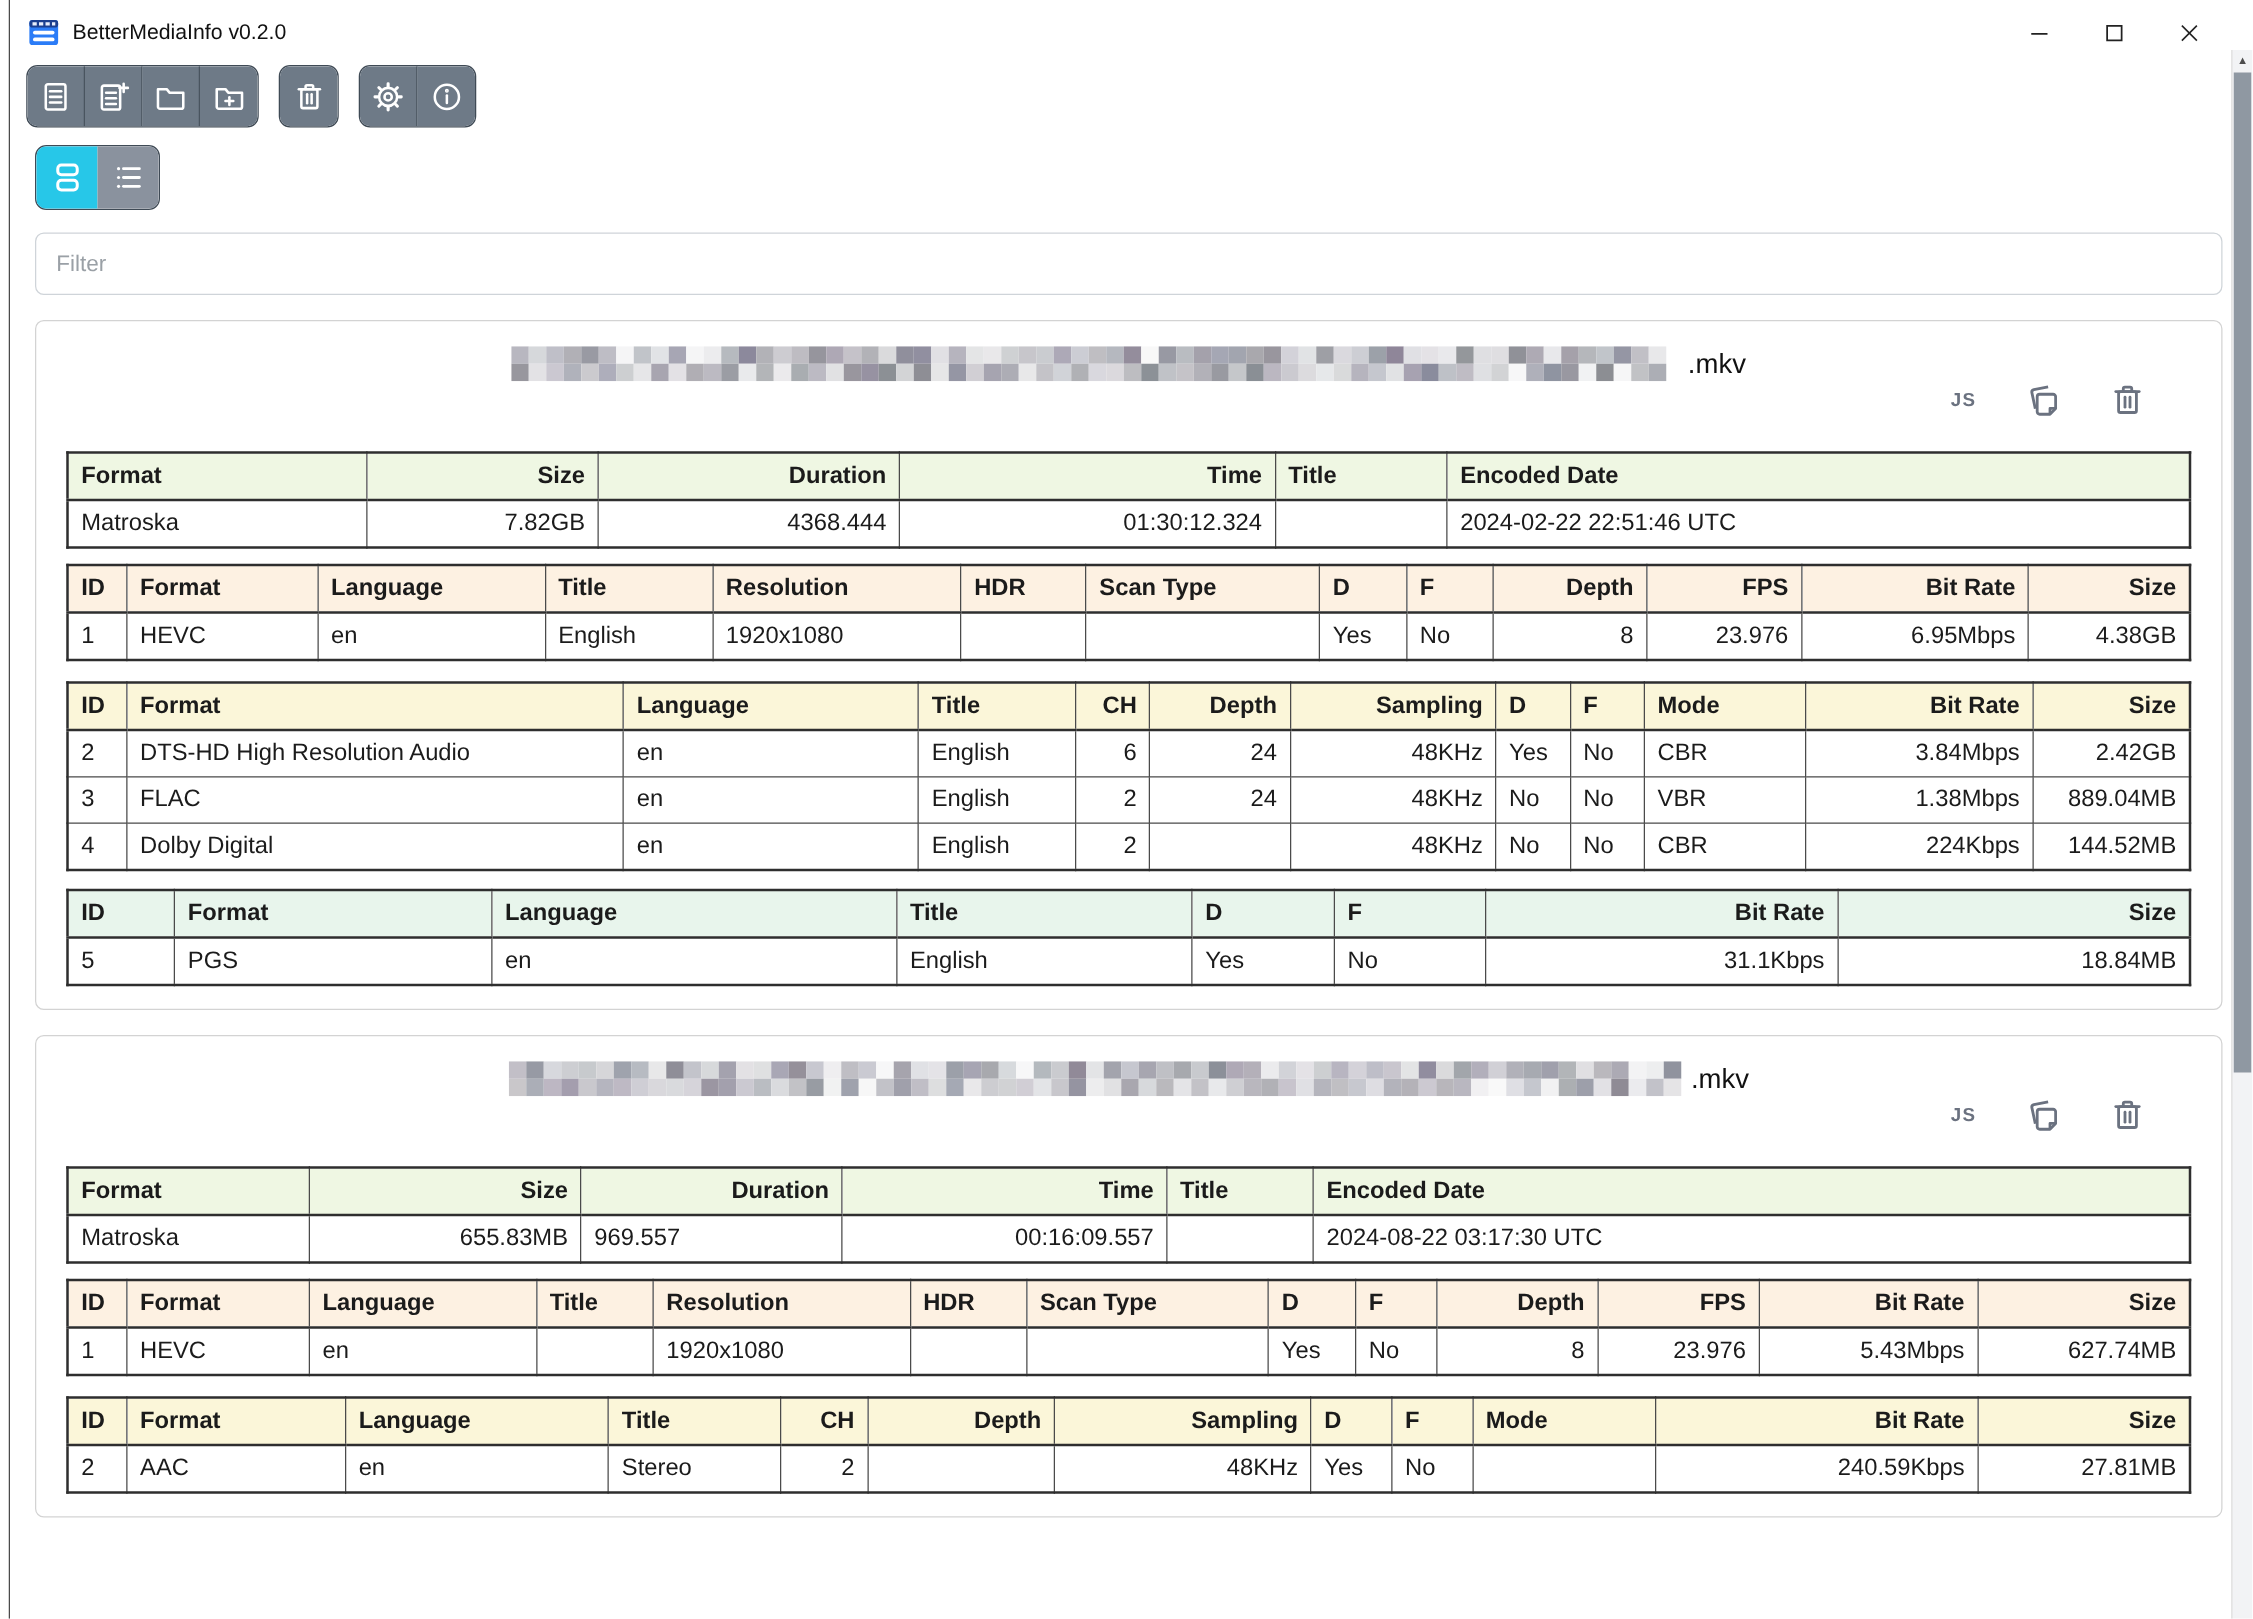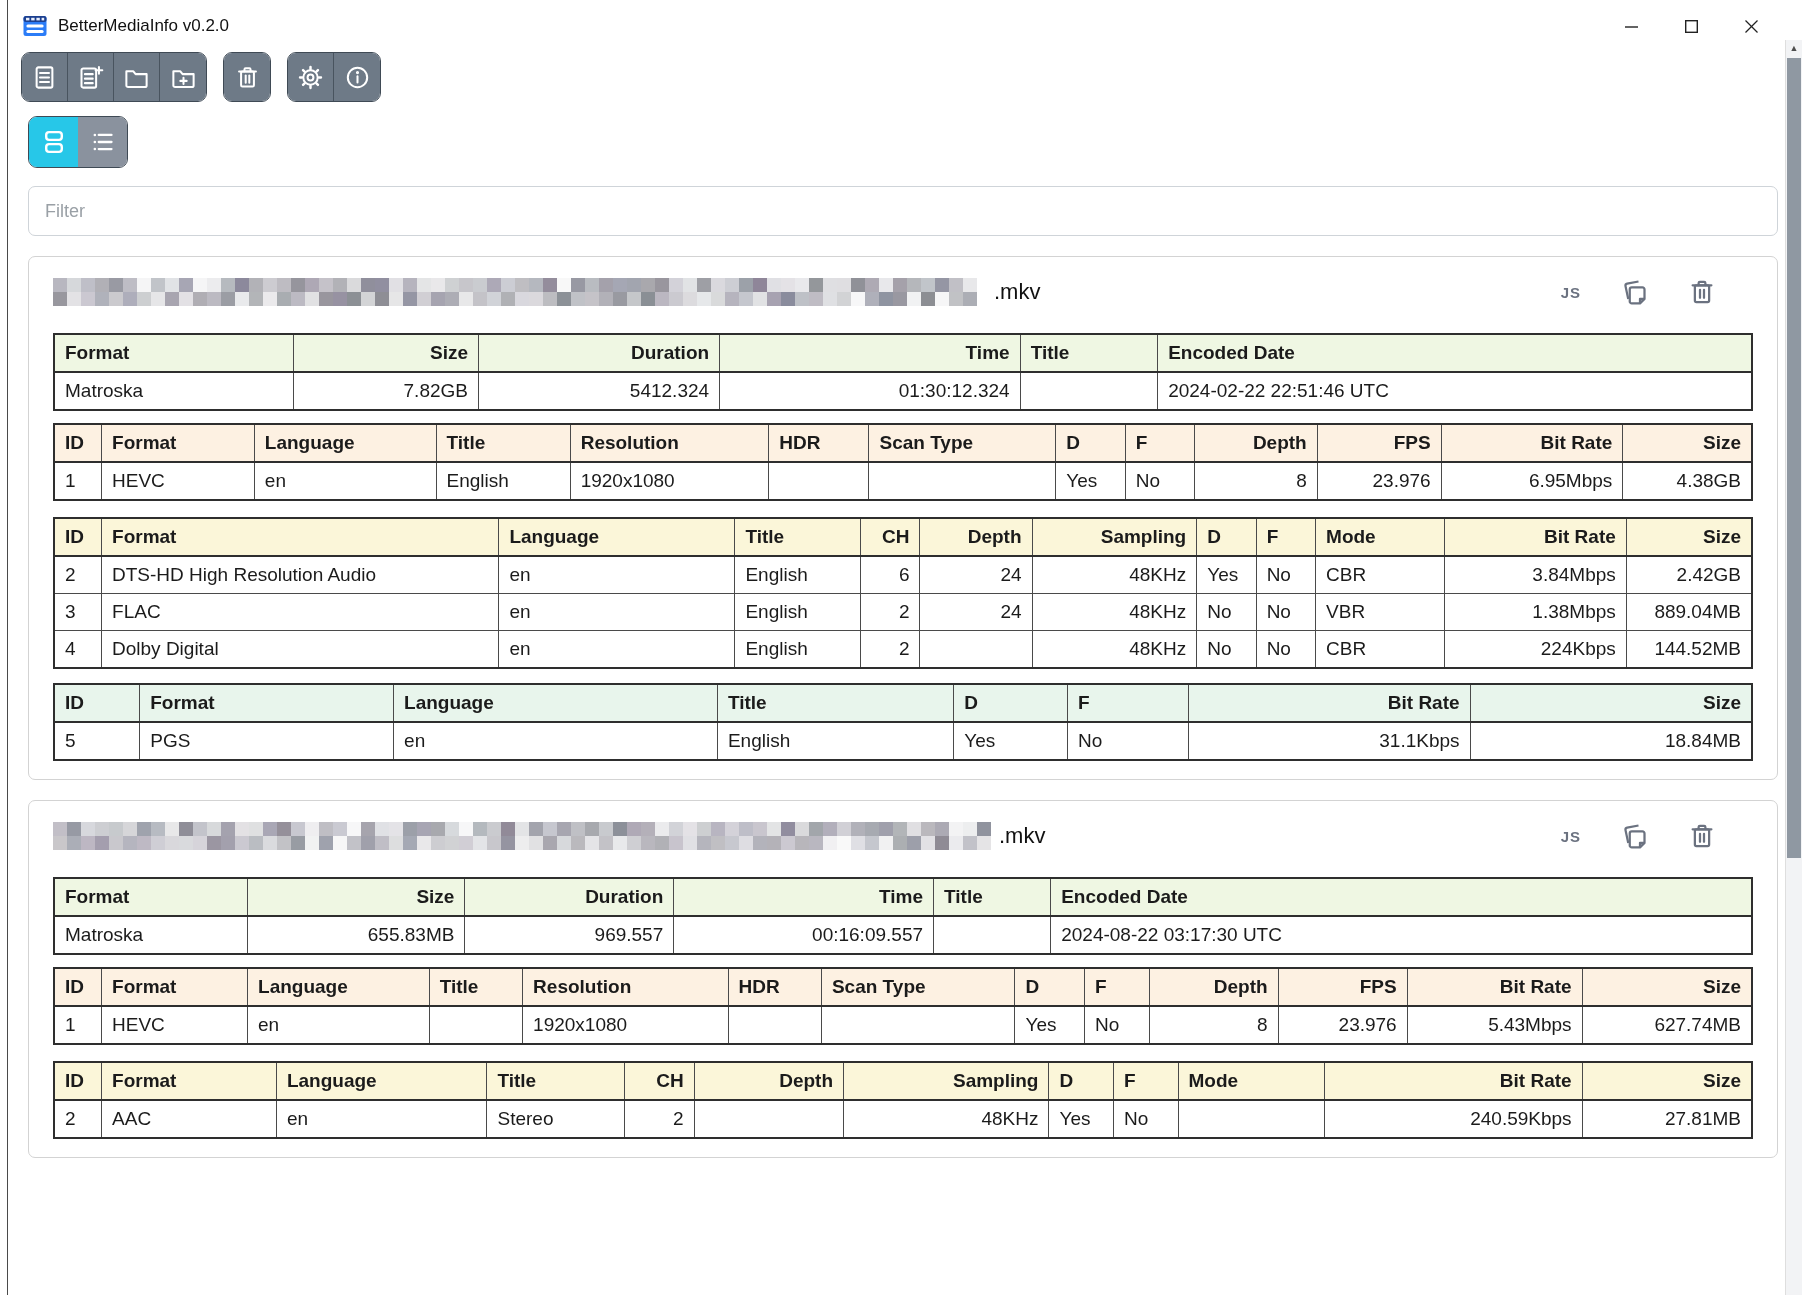--- a/index.html
+++ b/index.html
@@ -43,21 +43,21 @@
   .vbtn.inactive { background:#8a929e; }
   .vbtn svg { width:34px; height:34px; }
 
   .filter-box { margin-top:18px; }
   .filter-input { width:100%; height:50px; border:1px solid #cfd4d9; border-radius:7px; padding:0 16px;
                   font-size:18px; font-family:"Liberation Sans", sans-serif; color:#333; outline:none; }
   .filter-input::placeholder { color:#9aa0a6; }
 
   
   .card { border:1px solid #d3d3d3; border-radius:7px; background:#fff; margin-top:20px; padding:20px 24px 18px; }
-  .file-head { display:flex; align-items:center; }
+  .file-head { display:flex; align-items:center;flex-direction:column; }
   .file-name { display:inline-flex; align-items:center; font-size:22px; color:#111; }
   .ext { margin-left:2px; }
   .file-actions { margin-left:auto; display:flex; align-items:center; gap:38px; padding-right:36px; }
   .js-badge { font-size:15px; font-weight:bold; letter-spacing:1px; color:#6b7280; cursor:pointer; }
   .act-icon { width:30px; height:30px; cursor:pointer; }
   .file-summary { margin-top:7px; font-size:17.5px; color:#9b9b9b; }
 
   
   .mosaic { display:inline-flex; flex-wrap:wrap; overflow:hidden; align-content:flex-start; }
   .mosaic i { display:block; }
@@ -573,21 +573,21 @@
                 <th style="text-align: right;">Duration</th>
                 <th style="text-align: right;">Time</th>
                 <th style="text-align: left;">Title</th>
                 <th style="text-align: left;">Encoded Date</th>
               </tr>
             </thead>
             <tbody>
               <tr>
                 <td style="text-align: left;">Matroska</td>
                 <td style="text-align: right;">7.82GB</td>
-                <td style="text-align: right;">5412.324</td>
+                <td style="text-align: right;">4368.444</td>
                 <td style="text-align: right;">01:30:12.324</td>
                 <td style="text-align: left;"></td>
                 <td style="text-align: left;">2024-02-22 22:51:46 UTC</td>
               </tr>
             </tbody>
           </table>
         <table class="tbl tbl-video" style="--hdr: #fdf1e2;">
             <colgroup>
               <col style="width: 2.8%;">
               <col style="width: 9%;">
@@ -927,21 +927,21 @@
                 <th style="text-align: right;">Duration</th>
                 <th style="text-align: right;">Time</th>
                 <th style="text-align: left;">Title</th>
                 <th style="text-align: left;">Encoded Date</th>
               </tr>
             </thead>
             <tbody>
               <tr>
                 <td style="text-align: left;">Matroska</td>
                 <td style="text-align: right;">655.83MB</td>
-                <td style="text-align: right;">969.557</td>
+                <td style="text-align: left;">969.557</td>
                 <td style="text-align: right;">00:16:09.557</td>
                 <td style="text-align: left;"></td>
                 <td style="text-align: left;">2024-08-22 03:17:30 UTC</td>
               </tr>
             </tbody>
           </table>
         <table class="tbl tbl-video" style="--hdr: #fdf1e2;">
             <colgroup>
               <col style="width: 2.8%;">
               <col style="width: 8.6%;">

